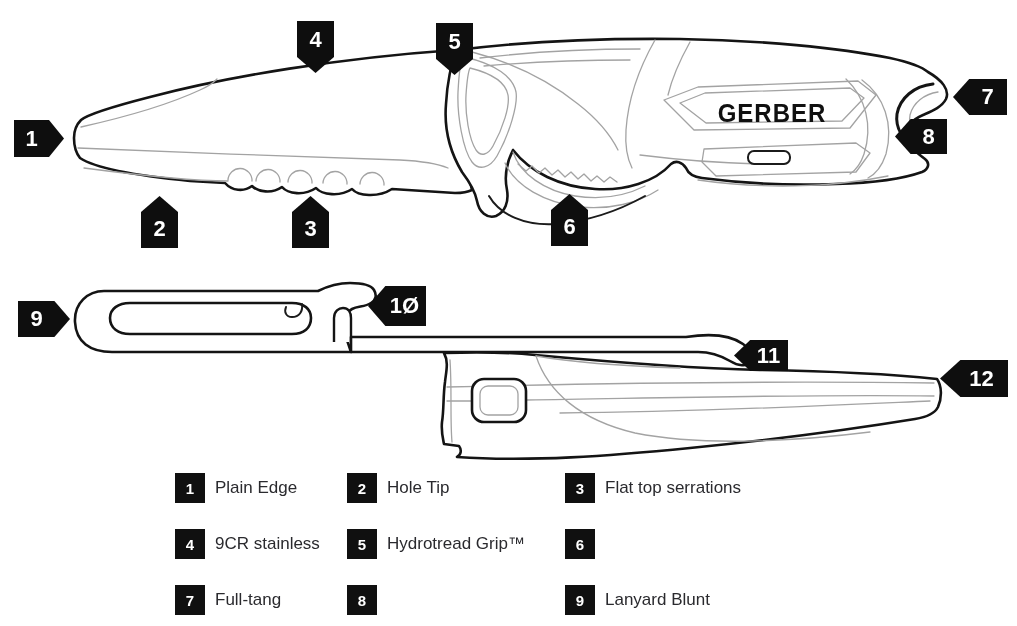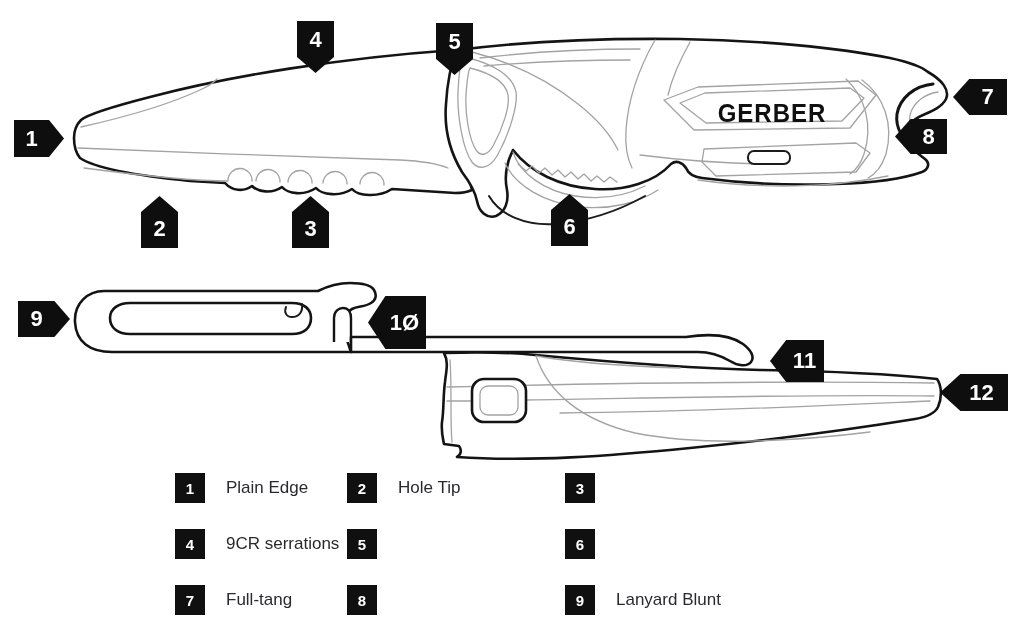--- a/index.html
+++ b/index.html
@@ -21,21 +21,21 @@
   .callout.down{clip-path:polygon(0 0,100% 0,100% 69%,50% 100%,0 69%);padding-bottom:14px;}
   
   .brand{position:absolute;left:710px;top:100px;width:124px;text-align:center;
          font-size:24px;font-weight:800;letter-spacing:1px;color:#101010;transform:scaleY(1.05);}
   
   .legend{position:absolute;left:175px;top:460px;display:grid;
           grid-template-columns:172px 218px 320px;grid-auto-rows:56px;}
   .legend-item{display:flex;align-items:center;}
   .legend-badge{width:30px;height:30px;background:#101010;color:#fff;display:flex;
                 align-items:center;justify-content:center;font-size:15px;font-weight:600;flex:none;}
-  .legend-label{margin-left:21px;font-size:17px;color:#2a2a2e;white-space:nowrap;}
+  .legend-label{margin-left:10px;font-size:17px;color:#2a2a2e;white-space:nowrap;}
 </style>
 </head>
 <body>
 
 <div class="stage">
 
   <svg width="1017" height="626" viewBox="0 0 1017 626" aria-hidden="true">
 
     <g>
       <path class="k" d="M 455,50
@@ -173,50 +173,52 @@
     </div>
 
   <div class="callout left" style="left:895px;top:119px;width:52px;height:35px">
     <span>8</span>
     </div>
 
   <div class="callout right" style="left:18px;top:301px;width:52px;height:36px">
     <span>9</span>
     </div>
 
-  <div class="callout left" style="left:368px;top:296px;width:58px;height:53px">
+  <div class="callout left" style="left:368px;top:286px;width:58px;height:40px">
     <span>1Ø</span>
     </div>
 
-  <div class="callout left" style="left:770px;top:340px;width:54px;height:42px">
+  <div class="callout left" style="left:734px;top:340px;width:54px;height:31px">
     <span>11</span>
     </div>
 
-  <div class="callout left" style="left:940px;top:374px;width:68px;height:37px">
+  <div class="callout left" style="left:940px;top:360px;width:68px;height:37px">
     <span>12</span>
     </div>
 
   <div class="legend">
     <div class="legend-item">
       <span class="legend-badge">1</span>
       <span class="legend-label">Plain Edge</span>
     </div>
     <div class="legend-item">
       <span class="legend-badge">2</span>
       <span class="legend-label">Hole Tip</span>
     </div>
     <div class="legend-item">
       <span class="legend-badge">3</span>
+      <span class="legend-label">Flat top serrations</span>
     </div>
     <div class="legend-item">
       <span class="legend-badge">4</span>
-      <span class="legend-label">9CR serrations</span>
+      <span class="legend-label">9CR stainless</span>
     </div>
     <div class="legend-item">
       <span class="legend-badge">5</span>
+      <span class="legend-label">Hydrotread Grip™</span>
     </div>
     <div class="legend-item">
       <span class="legend-badge">6</span>
     </div>
     <div class="legend-item">
       <span class="legend-badge">7</span>
       <span class="legend-label">Full-tang</span>
     </div>
     <div class="legend-item">
       <span class="legend-badge">8</span>

